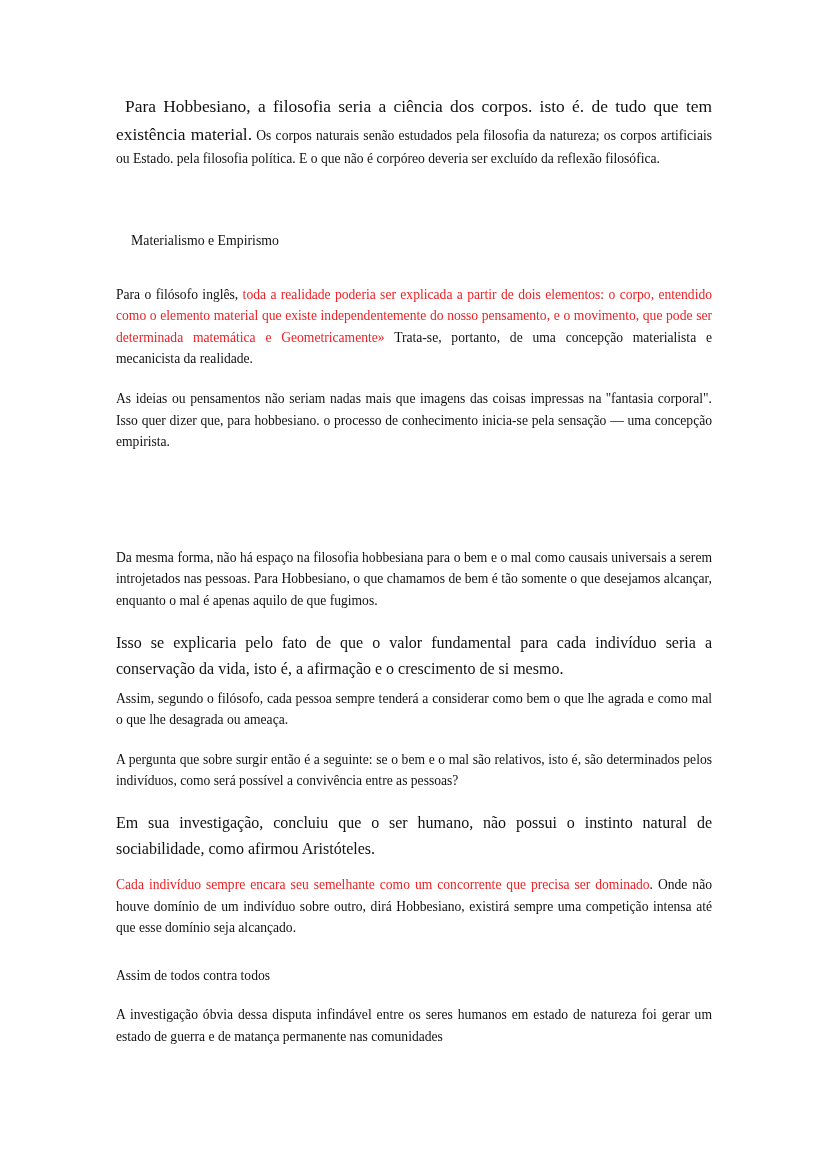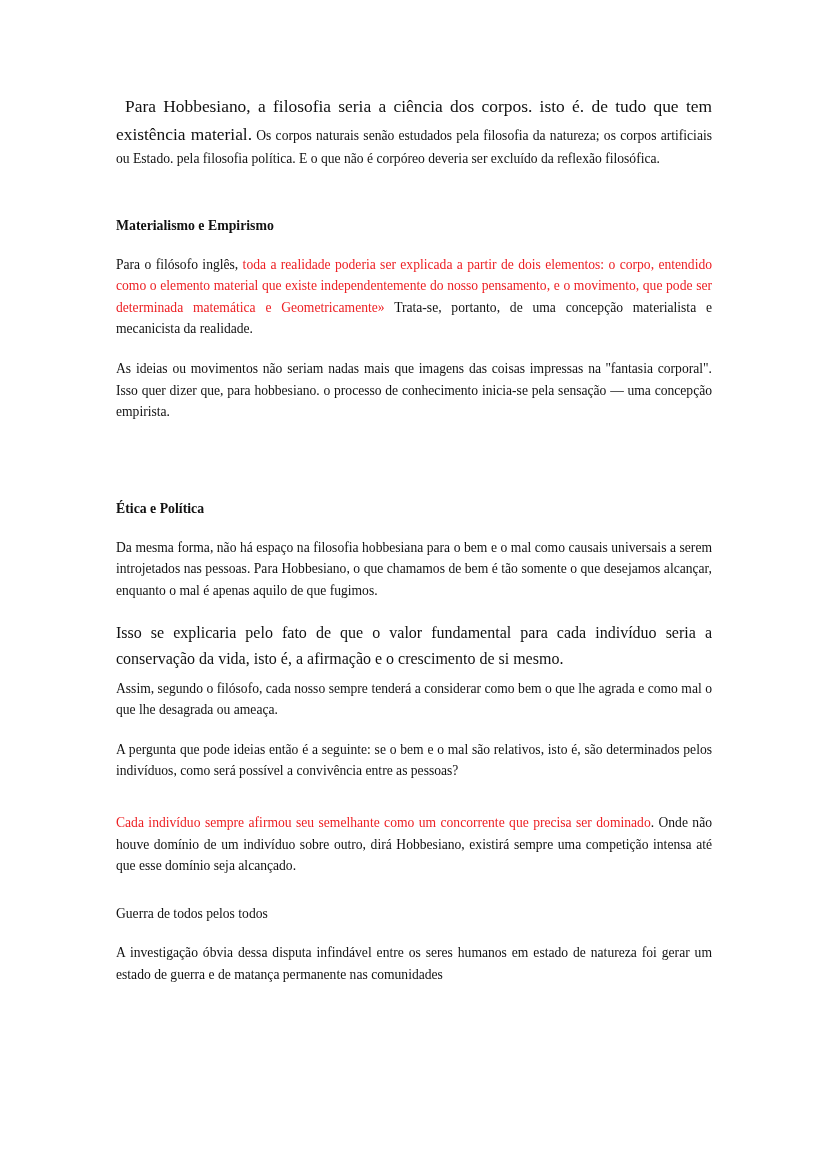--- a/index.html
+++ b/index.html
@@ -43,22 +43,22 @@
     font-size: 13.6px;
     line-height: 21.6px;
   }
   
   .sz-mid {
     font-size: 16px;
     line-height: 26px;
   }
 
   .heading {
-    margin: 0;
-    font-weight: bold;
+    margin: 15px;
+    font-weight: normal;
     font-size: 13.8px;
     line-height: 20px;
     text-align: left;
     color: #111111;
   }
 
   .red { color: #ED2024; }
   .blk { color: #111111; }
 
   .indent-first { text-indent: 9px; }
@@ -94,55 +94,55 @@
     <div class="gap-xl"></div>
 
     <h2 class="heading">Materialismo e Empirismo</h2>
 
     <div class="gap-md"></div>
 
     <p class="para sz-body"><span class="blk">Para o filósofo inglês, </span><span class="red">toda a realidade poderia ser explicada a partir de dois elementos: o corpo, entendido como o elemento material que existe independentemente do nosso pensamento, e o movimento, que pode ser determinada matemática e Geometricamente»</span><span class="blk"> Trata-se, portanto, de uma concepção materialista e mecanicista da realidade.</span></p>
 
     <div class="gap-md"></div>
 
-    <p class="para sz-body blk">As ideias ou movimentos não seriam nadas mais que imagens das coisas impressas na ''fantasia corporal". Isso quer dizer que, para hobbesiano. o processo de conhecimento inicia-se pela sensação — uma concepção empirista.</p>
+    <p class="para sz-body blk">As ideias ou pensamentos não seriam nadas mais que imagens das coisas impressas na ''fantasia corporal". Isso quer dizer que, para hobbesiano. o processo de conhecimento inicia-se pela sensação — uma concepção empirista.</p>
 
     <div class="gap-xl"></div>
     <div class="gap-sm"></div>
 
 
     <div class="gap-md"></div>
 
-    <h2 class="heading">Ética e Política</h2>
 
     <div class="gap-md"></div>
 
     <p class="para sz-body red">Da mesma forma, não há espaço na filosofia hobbesiana para o bem e o mal como causais universais a serem introjetados nas pessoas. Para Hobbesiano, o que chamamos de bem é tão somente o que desejamos alcançar, enquanto o mal é apenas aquilo de que fugimos.</p>
 
     <div class="gap-md"></div>
 
     <p class="para sz-mid blk">Isso se explicaria pelo fato de que o valor fundamental para cada indivíduo seria a conservação da vida, isto é, a afirmação e o crescimento de si mesmo.</p>
 
     <div class="gap-xs"></div>
 
-    <p class="para sz-body red">Assim, segundo o filósofo, cada nosso sempre tenderá a considerar como bem o que lhe agrada e como mal o que lhe desagrada ou ameaça.</p>
+    <p class="para sz-body red">Assim, segundo o filósofo, cada pessoa sempre tenderá a considerar como bem o que lhe agrada e como mal o que lhe desagrada ou ameaça.</p>
 
     <div class="gap-md"></div>
 
-    <p class="para sz-body red">A pergunta que pode ideias então é a seguinte: se o bem e o mal são relativos, isto é, são determinados pelos indivíduos, como será possível a convivência entre as pessoas?</p>
+    <p class="para sz-body red">A pergunta que sobre surgir então é a seguinte: se o bem e o mal são relativos, isto é, são determinados pelos indivíduos, como será possível a convivência entre as pessoas?</p>
 
     <div class="gap-md"></div>
 
+    <p class="para sz-mid blk">Em sua investigação, concluiu que o ser humano, não possui o instinto natural de sociabilidade, como afirmou Aristóteles.</p>
 
     <div class="gap-sm"></div>
 
-    <p class="para sz-body"><span class="red">Cada indivíduo sempre afirmou seu semelhante como um concorrente que precisa ser dominado</span><span class="blk">. Onde não houve domínio de um indivíduo sobre outro, dirá Hobbesiano, existirá sempre uma competição intensa até que esse domínio seja alcançado.</span></p>
+    <p class="para sz-body"><span class="red">Cada indivíduo sempre encara seu semelhante como um concorrente que precisa ser dominado</span><span class="blk">. Onde não houve domínio de um indivíduo sobre outro, dirá Hobbesiano, existirá sempre uma competição intensa até que esse domínio seja alcançado.</span></p>
 
     <div class="gap-lg"></div>
 
-    <p class="para sz-body blk">Guerra de todos pelos todos</p>
+    <p class="para sz-body blk">Assim de todos contra todos</p>
 
     <div class="gap-md"></div>
 
     <p class="para sz-body blk">A investigação óbvia dessa disputa infindável entre os seres humanos em estado de natureza foi gerar um estado de guerra e de matança permanente nas comunidades</p>
 
   </div>
 </div>
 
 </body></html>

